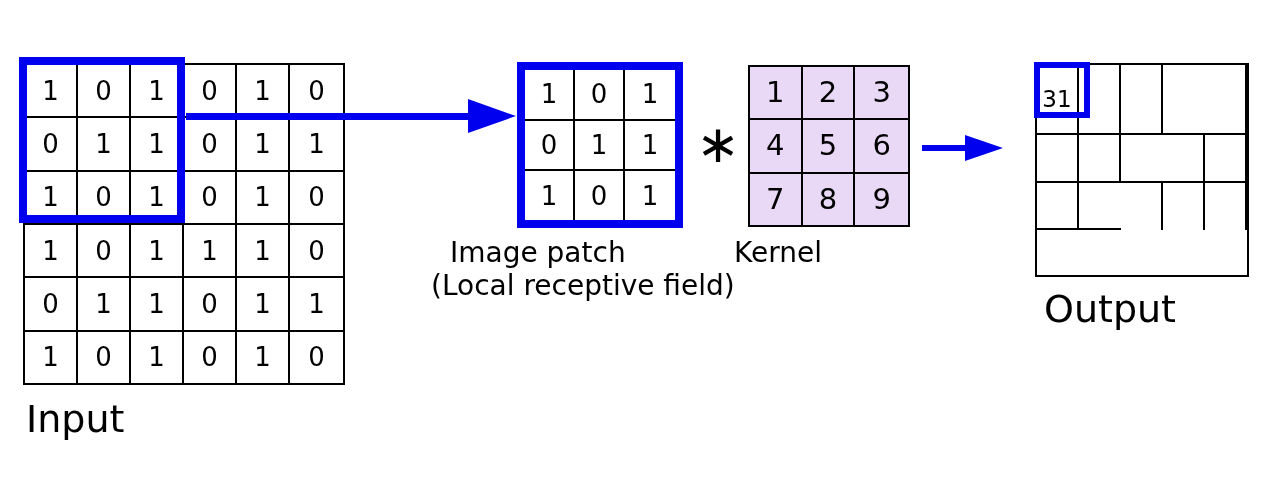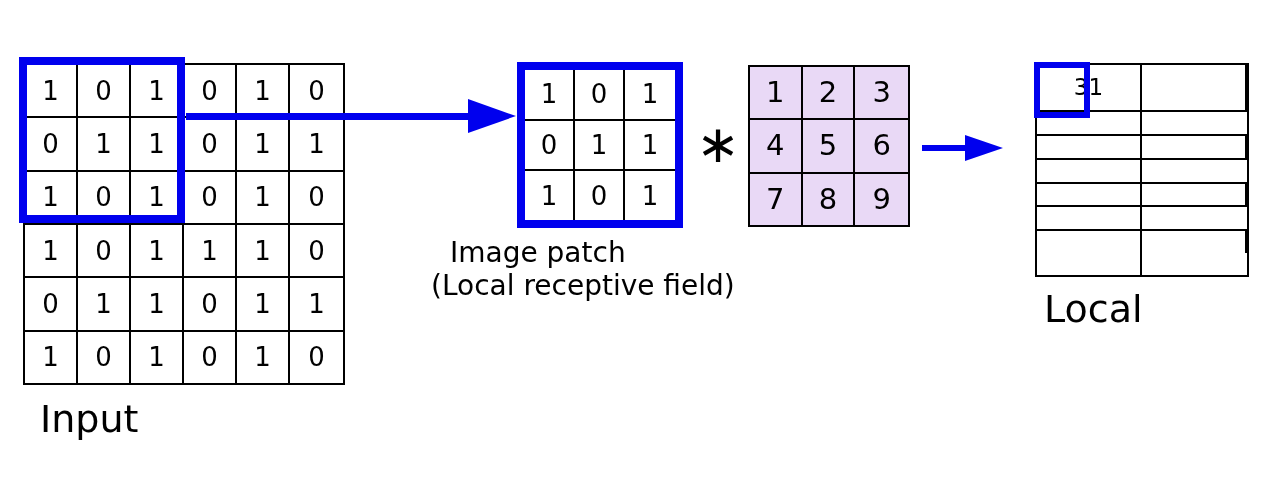--- a/index.html
+++ b/index.html
@@ -103,21 +103,21 @@
   .output .cell:nth-child(4n) { border-right-width: 0; }
   .output .cell:nth-child(n+13) { border-bottom-width: 0; }
   .out-hl { left: 1034px; top: 62px; width: 56px; height: 56px; border-width: 6px; }
 
   
   .label, .sublabel { position: absolute; white-space: nowrap; }
   .patch-label   { left: 450px;  top: 236px; width: 300px; font-size: 28px; }
   .patch-sublabel{ left: 431px;  top: 269px; width: 340px; font-size: 28px; }
   .kernel-label  { left: 734px;  top: 236px; width: 200px; font-size: 28px; }
   .kernel-sublabel{ left: 734px; top: 269px; width: 200px; font-size: 24px; }
-  .input-label   { left: 40px;   top: 397px; width: 300px; font-size: 38px; }
+  .input-label   { left: 26px;   top: 397px; width: 300px; font-size: 38px; }
   .output-label  { left: 1044px; top: 287px; width: 200px; font-size: 38px; }
 </style>
 </head>
 <body>
 
 <div class="stage">
 
   <div class="grid input" style="grid-template-columns: repeat(6, 1fr);">
       <div class="cell">1</div>
       <div class="cell">0</div>
@@ -186,25 +186,26 @@
       <div class="cell">2</div>
       <div class="cell">3</div>
       <div class="cell">4</div>
       <div class="cell">5</div>
       <div class="cell">6</div>
       <div class="cell">7</div>
       <div class="cell">8</div>
       <div class="cell">9</div>
     </div>
 
+  <div class="label kernel-label">Kernel</div>
 
   <div class="arrow-line a2"></div>
   <div class="arrow-head a2h"></div>
 
-  <div class="grid output" style="grid-template-columns: repeat(2, 1fr);">
+  <div class="grid output" style="grid-template-columns: repeat(5, 1fr);">
       <div class="cell">31</div>
       <div class="cell"></div>
       <div class="cell"></div>
       <div class="cell"></div>
       <div class="cell"></div>
       <div class="cell"></div>
       <div class="cell"></div>
       <div class="cell"></div>
       <div class="cell"></div>
       <div class="cell"></div>
@@ -213,15 +214,15 @@
       <div class="cell"></div>
       <div class="cell"></div>
       <div class="cell"></div>
       <div class="cell"></div>
     </div>
 
   <div class="highlight out-hl"></div>
 
   <div class="label input-label">Input</div>
 
-  <div class="label output-label">Local</div>
+  <div class="label output-label">Output</div>
 
 </div>
 
 </body></html>

